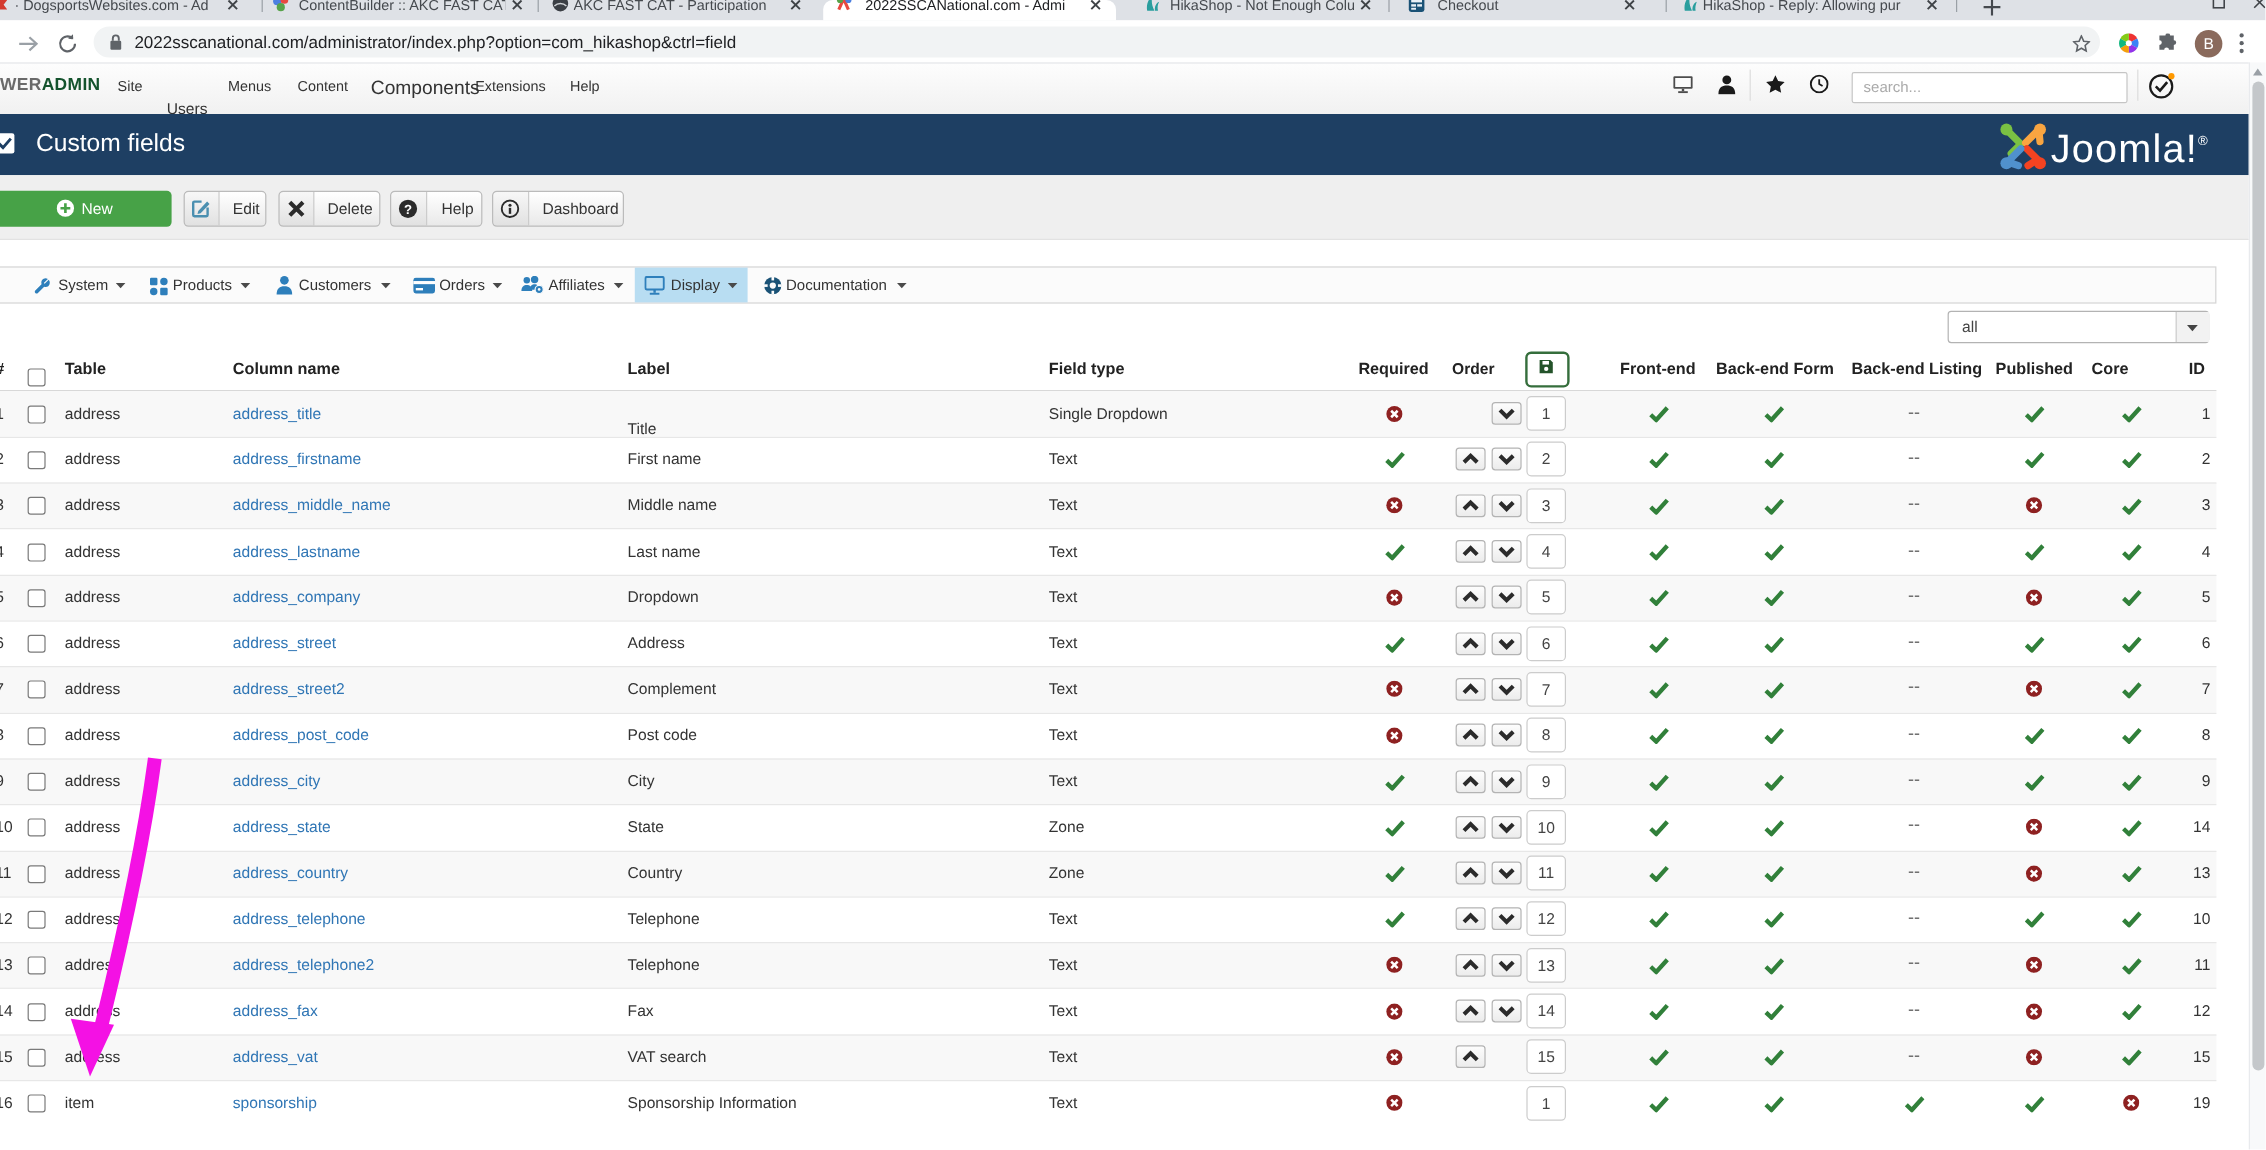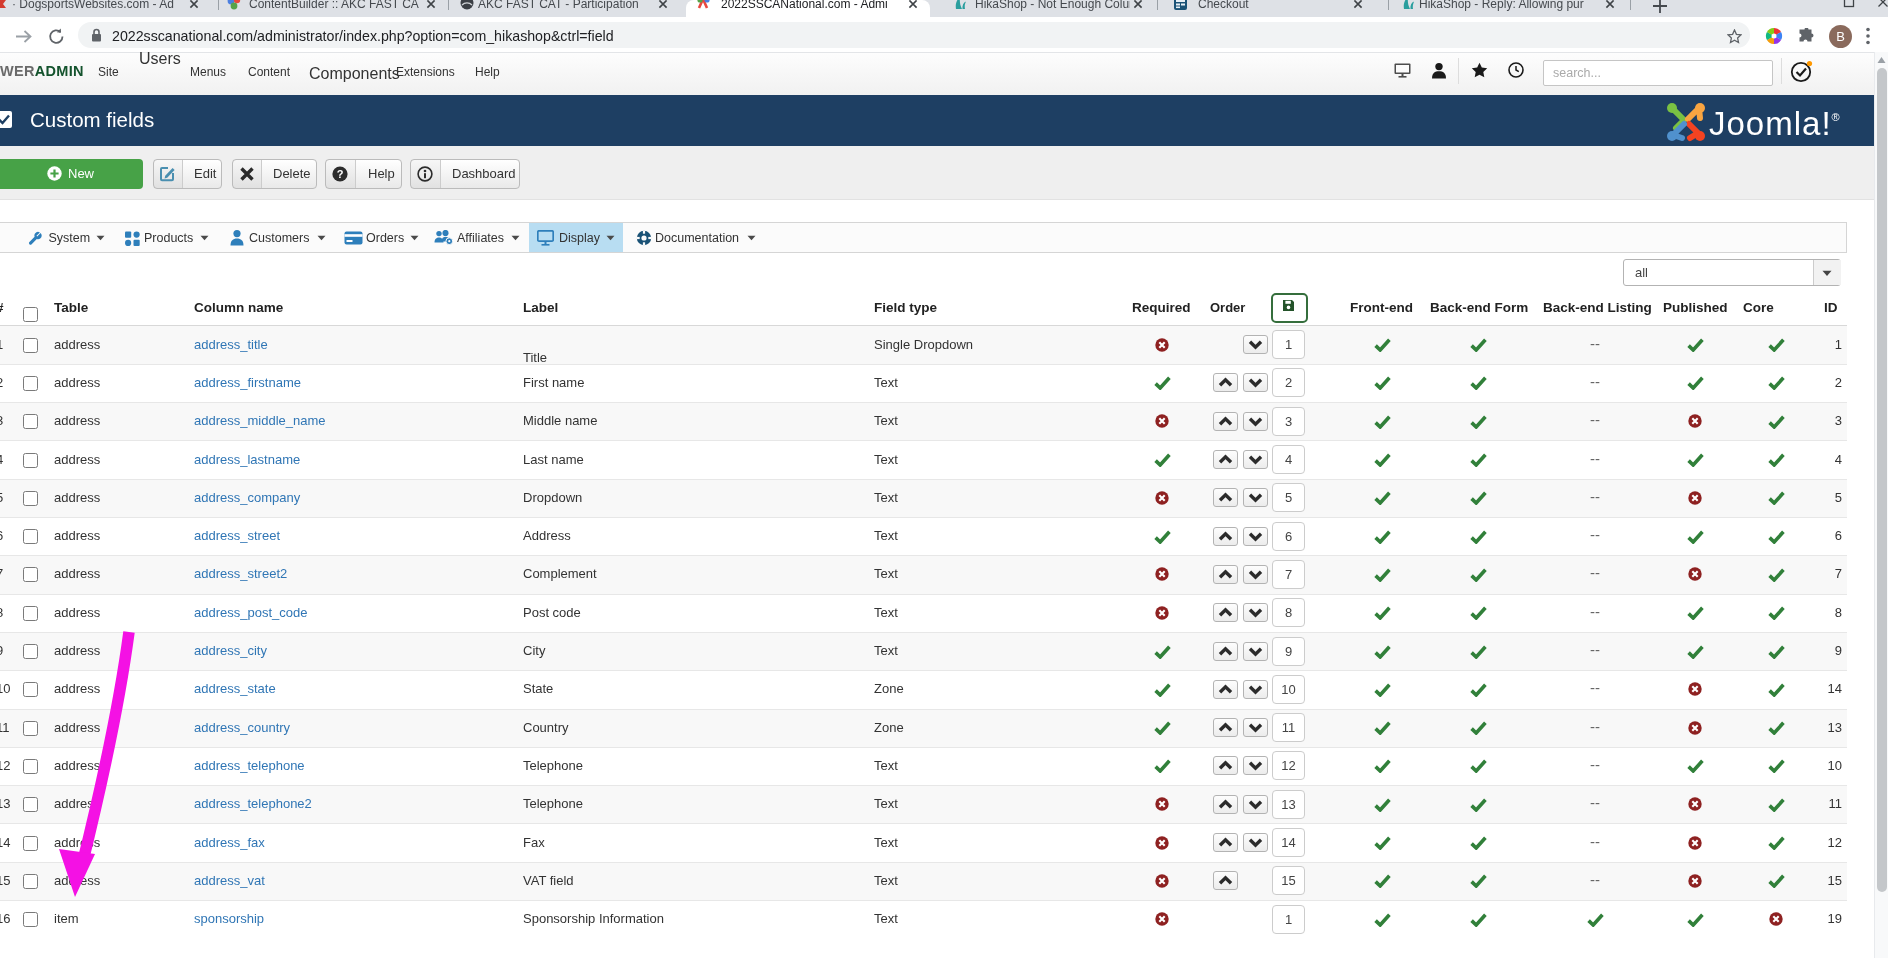--- a/index.html
+++ b/index.html
@@ -129,21 +129,21 @@
 <div class="abs" style="left:1829px;top:25px;width:23px;height:23px;border-radius:50%;background:#8a6a5c;color:#fff;font-size:13px;text-align:center;line-height:23px">B</div>
 <svg class="abs" style="left:1866px;top:27px" width="4" height="18" viewBox="0 0 4 18">
     <circle cx="2" cy="2.5" r="1.8" fill="#5f6368"></circle>
     <circle cx="2" cy="9" r="1.8" fill="#5f6368"></circle>
     <circle cx="2" cy="15.5" r="1.8" fill="#5f6368"></circle>
   </svg>
 
 <div class="abs" style="left:0;top:52px;width:1874px;height:43px;background:linear-gradient(#fdfdfd,#f1f1f1);border-top:1px solid #e3e5e8;box-sizing:border-box"></div>
 <div class="abs" style="left:0;top:63px;font-size:14.5px;font-weight:bold;color:#6a6a6a;letter-spacing:0.3px">WER<span style="color:#14532d">ADMIN</span></div>
 <div class="abs" style="left:98px;top:65px;font-size:12px;color:#333">Site</div>
-<div class="abs" style="left:139px;top:50px;font-size:16px;color:#333">Users</div>
+<div class="abs" style="left:139px;top:83px;font-size:13px;color:#333">Users</div>
 <div class="abs" style="left:190px;top:65px;font-size:12px;color:#333">Menus</div>
 <div class="abs" style="left:248px;top:65px;font-size:12px;color:#333">Content</div>
 <div class="abs" style="left:309px;top:65px;font-size:16px;color:#333">Components</div>
 <div class="abs" style="left:396px;top:65px;font-size:12px;color:#333">Extensions</div>
 <div class="abs" style="left:475px;top:65px;font-size:12px;color:#333">Help</div>
 <svg class="abs" style="left:1394px;top:63px" width="17" height="15" viewBox="0 0 17 15">
     <rect x="0.5" y="0.5" width="16" height="10.5" rx="1" fill="#4d4d4d"></rect>
     <rect x="2" y="2" width="13" height="7.5" fill="#fbfbfb"></rect>
     <rect x="7.5" y="11" width="2" height="2" fill="#4d4d4d"></rect>
     <rect x="4.5" y="13" width="8" height="1.6" fill="#4d4d4d"></rect>
@@ -821,21 +821,21 @@
   </svg>
 <svg class="abs" style="left:1768.0px;top:836.0px" width="17" height="14" viewBox="0 0 17 14">
     <path d="M1.6 7.6 L6.2 12 L15.4 1.8" stroke="#31803a" stroke-width="3.6" fill="none"></path>
   </svg>
 <div class="abs txt" style="left:1802.0px;top:834.5px;width:40px;text-align:right">12</div>
 <div class="abs" style="left:0;top:861.7px;width:1847px;height:38.3px;background:#f8f8f8;border-top:1px solid #e7e7e7;box-sizing:border-box"></div>
 <div class="abs txt" style="left:-4px;top:872.8px">15</div>
 <div class="abs cbx" style="left:23px;top:873.8px"></div>
 <div class="abs txt" style="left:54px;top:872.8px">address</div>
 <div class="abs lnk" style="left:194px;top:872.8px">address_vat</div>
-<div class="abs txt" style="left:523px;top:872.8px">VAT field</div>
+<div class="abs txt" style="left:523px;top:872.8px">VAT search</div>
 <div class="abs txt" style="left:874px;top:872.8px">Text</div>
 <svg class="abs" style="left:1155.0px;top:873.8px" width="14" height="14" viewBox="0 0 14 14">
     <circle cx="7" cy="7" r="6.7" fill="#8e2121"></circle>
     <path d="M4.3 4.3 L9.7 9.7 M9.7 4.3 L4.3 9.7" stroke="#fff" stroke-width="2.1" fill="none"></path>
   </svg>
 <div class="abs ordbtn" style="left:1212.5px;top:871.3px">
     <svg width="25" height="19" viewBox="0 0 25 19">
       <path d="M7 12.2 L12.5 6.8 L18 12.2" stroke="#2b2b2b" stroke-width="3.4" fill="none"></path>
     </svg>
   </div>

